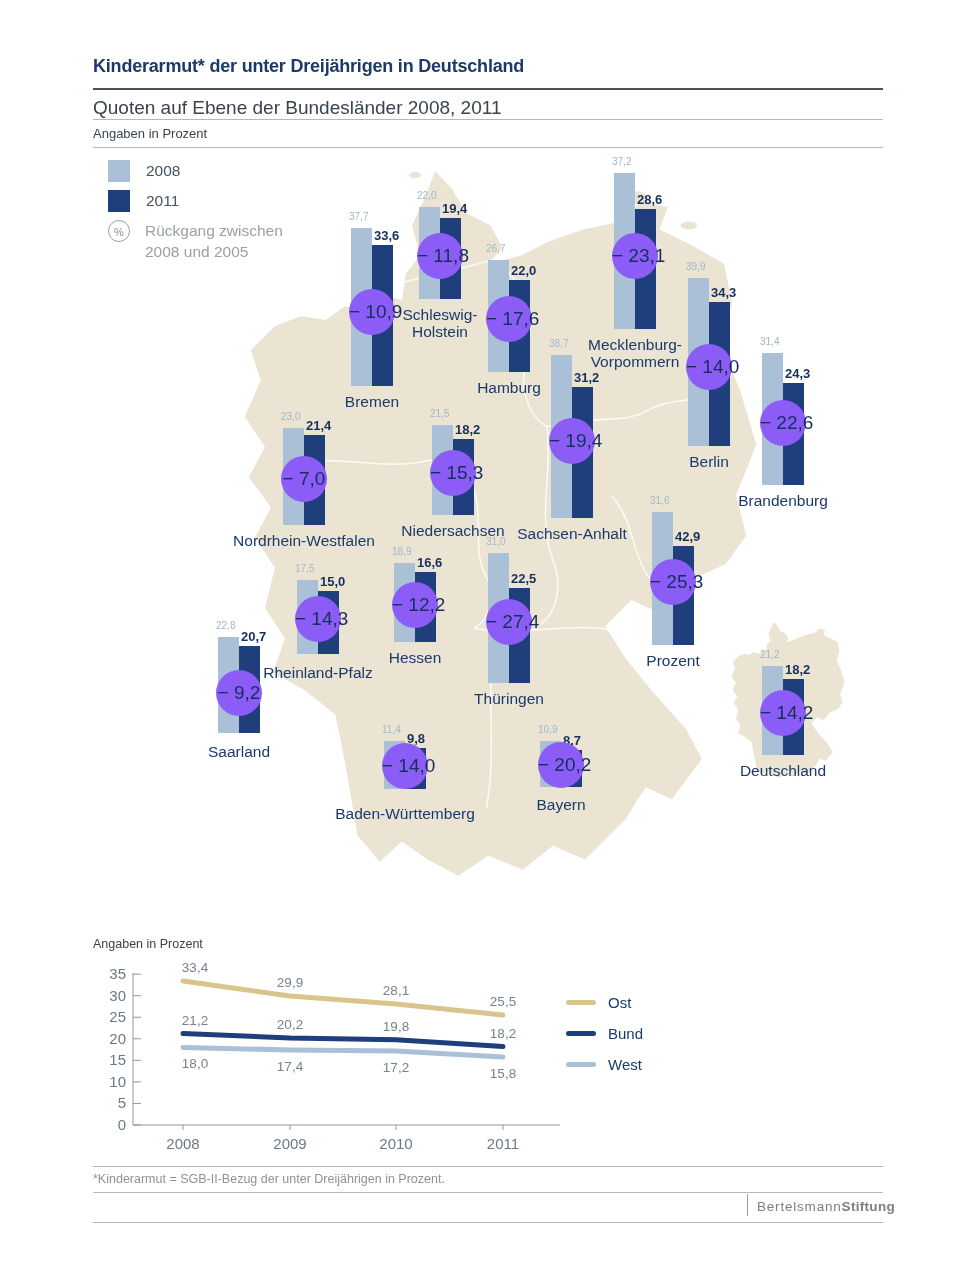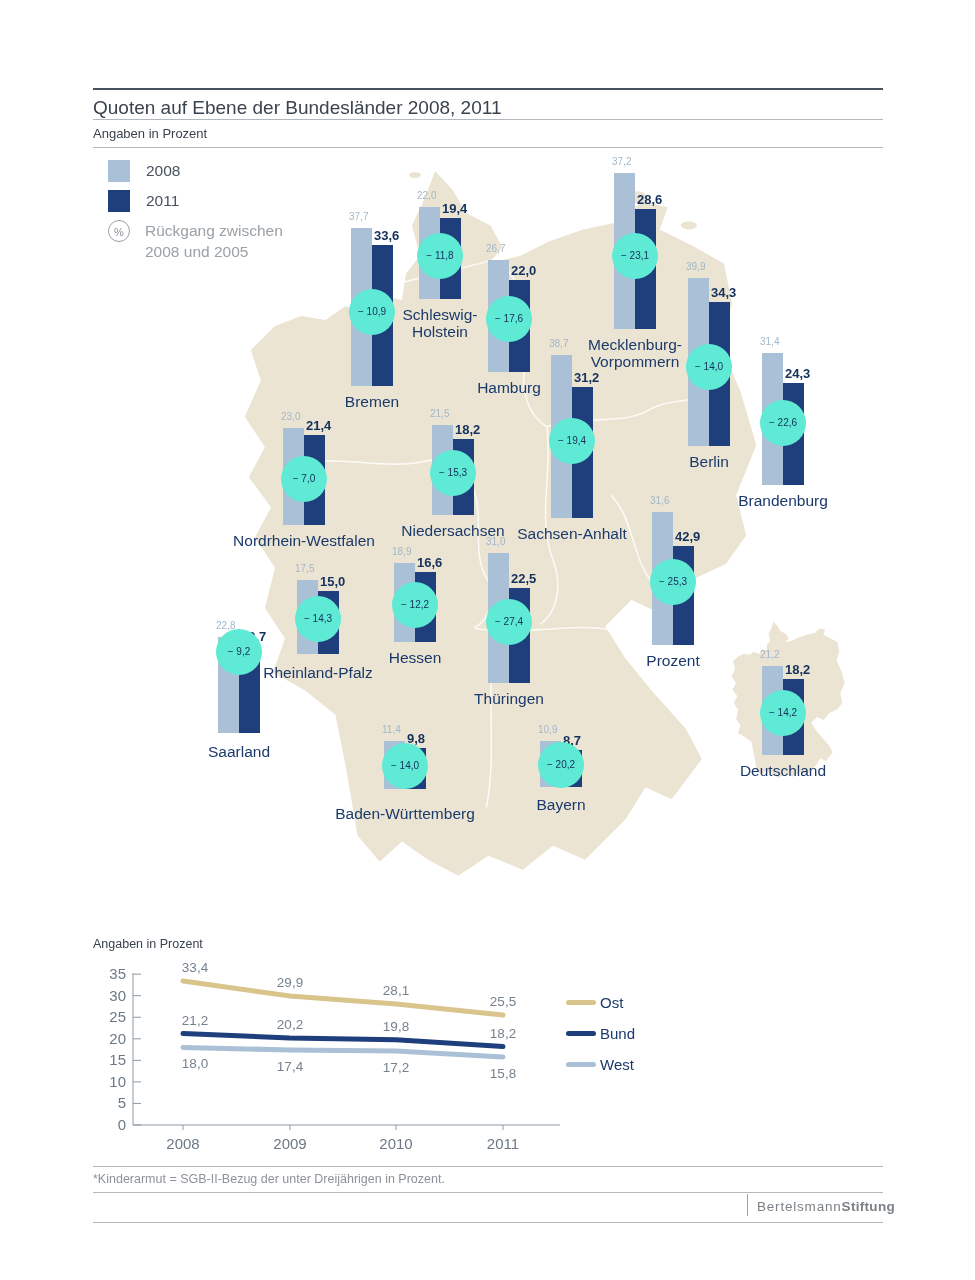--- a/index.html
+++ b/index.html
@@ -28,50 +28,51 @@
   .lg-grey{font-size:15.5px;color:#9aa1a7;line-height:21px;}
 
   
   .mapsvg{position:absolute;left:228px;top:163px;}
   #mini-map{position:absolute;left:728px;top:620px;}
   #map-canvas{position:absolute;left:0;top:0;width:975px;height:910px;}
   .bar08{position:absolute;width:21px;background:#a9c0d6;}
   .bar11{position:absolute;width:21px;background:#1f3e7c;}
   .v08{position:absolute;font-size:10px;color:#a2b7c9;white-space:nowrap;}
   .v11{position:absolute;font-size:13px;color:#14305c;font-weight:bold;white-space:nowrap;}
-  .badge{position:absolute;width:46px;height:46px;background:#5eead4;border-radius:50%;
-         color:#14305c;font-size:10px;line-height:46px;text-align:center;white-space:nowrap;}
+  .badge{position:absolute;width:46px;height:46px;background:#8b5cf6;border-radius:50%;
+         color:#14305c;font-size:19px;line-height:46px;text-align:center;white-space:nowrap;}
   .sname{position:absolute;transform:translateX(-50%);text-align:center;font-size:15.5px;
          line-height:17px;color:#1b3a6b;white-space:nowrap;}
 
   
   #trend-title{position:absolute;left:93px;top:911px;font-size:17px;color:#1b3a6b;}
   #trend-unit{position:absolute;left:93px;top:937px;font-size:12.5px;color:#3a434e;}
   #trend-svg{position:absolute;left:95px;top:953px;}
   .ax{fill:#6b7987;font-size:15px;}
   .dlbl{fill:#76828e;font-size:13.5px;}
   .axln{stroke:#8d99a4;stroke-width:1;}
   #trend-legend{position:absolute;left:566px;top:994px;}
   .tl-row{display:flex;align-items:center;margin-bottom:14px;}
   .tl-sw{width:30px;height:5px;border-radius:2.5px;flex:0 0 auto;}
-  .tl-lb{margin-left:4px;font-size:15px;color:#1b3a6b;}
+  .tl-lb{margin-left:12px;font-size:15px;color:#1b3a6b;}
 
   
   #rule-f1{top:1166px;} #rule-f2{top:1192px;} #rule-f3{top:1222px;}
   #footnote{position:absolute;left:93px;top:1172px;font-size:12.5px;color:#8d9298;}
   #source{position:absolute;left:93px;top:1199px;font-size:12.5px;color:#8d9298;}
   #logo-divider{position:absolute;left:747px;top:1194px;width:1px;height:22px;background:#9aa0a5;}
   #logo{position:absolute;left:757px;top:1199px;font-size:13.5px;color:#7b8186;letter-spacing:0.8px;}
   #logo b{letter-spacing:0.3px;}
 </style>
 </head>
 <body>
 
 <div id="page">
 
+  <div id="page-title">Kinderarmut* der unter Dreijährigen in Deutschland</div>
   <div class="hline" id="title-rule"></div>
   <div id="page-subtitle">Quoten auf Ebene der Bundesländer 2008, 2011</div>
   <div class="hline" id="sub-rule"></div>
   <div id="unit-note">Angaben in Prozent</div>
   <div class="hline" id="unit-rule"></div>
 
   <svg class="mapsvg" id="main-map" width="535" height="735" viewBox="0 0 530 730">
     <path id="depath" fill="#ece4d2" d="M205,8 L222,26 L236,50 L260,62 L272,84 L258,100 L290,92 L318,78 L352,66 L390,58
          L410,38 L436,44 L428,66 L460,82 L492,100 L500,140 L488,180 L508,226 L524,280
          L504,330 L514,370 L494,398 L456,416 L430,448 L400,434 L374,460 L394,492 L420,524
@@ -194,21 +195,21 @@
       <div class="bar08" style="left: 488px; top: 553px; height: 130px;"></div>
       <div class="bar11" style="left: 509px; top: 588px; height: 95px;"></div>
       <div class="v08" style="left: 486px; top: 536px;">31,0</div>
       <div class="v11" style="left: 511px; top: 571px;">22,5</div>
       <div class="badge" style="left: 486px; top: 599px;">− 27,4</div>
       <div class="sname" style="left: 509px; top: 690px;">Thüringen</div>
       <div class="bar08" style="left: 218px; top: 637px; height: 96px;"></div>
       <div class="bar11" style="left: 239px; top: 646px; height: 87px;"></div>
       <div class="v08" style="left: 216px; top: 620px;">22,8</div>
       <div class="v11" style="left: 241px; top: 629px;">20,7</div>
-      <div class="badge" style="left: 216px; top: 629px;">− 9,2</div>
+      <div class="badge" style="left: 216px; top: 670px;">− 9,2</div>
       <div class="sname" style="left: 239px; top: 743px;">Saarland</div>
       <div class="bar08" style="left: 384px; top: 741px; height: 48px;"></div>
       <div class="bar11" style="left: 405px; top: 748px; height: 41px;"></div>
       <div class="v08" style="left: 382px; top: 724px;">11,4</div>
       <div class="v11" style="left: 407px; top: 731px; text-align: center;">9,8</div>
       <div class="badge" style="left: 382px; top: 743px;">− 14,0</div>
       <div class="sname" style="left: 405px; top: 805px;">Baden-Württemberg</div>
       <div class="bar08" style="left: 540px; top: 741px; height: 46px;"></div>
       <div class="bar11" style="left: 561px; top: 750px; height: 37px;"></div>
       <div class="v08" style="left: 538px; top: 724px;">10,9</div>

